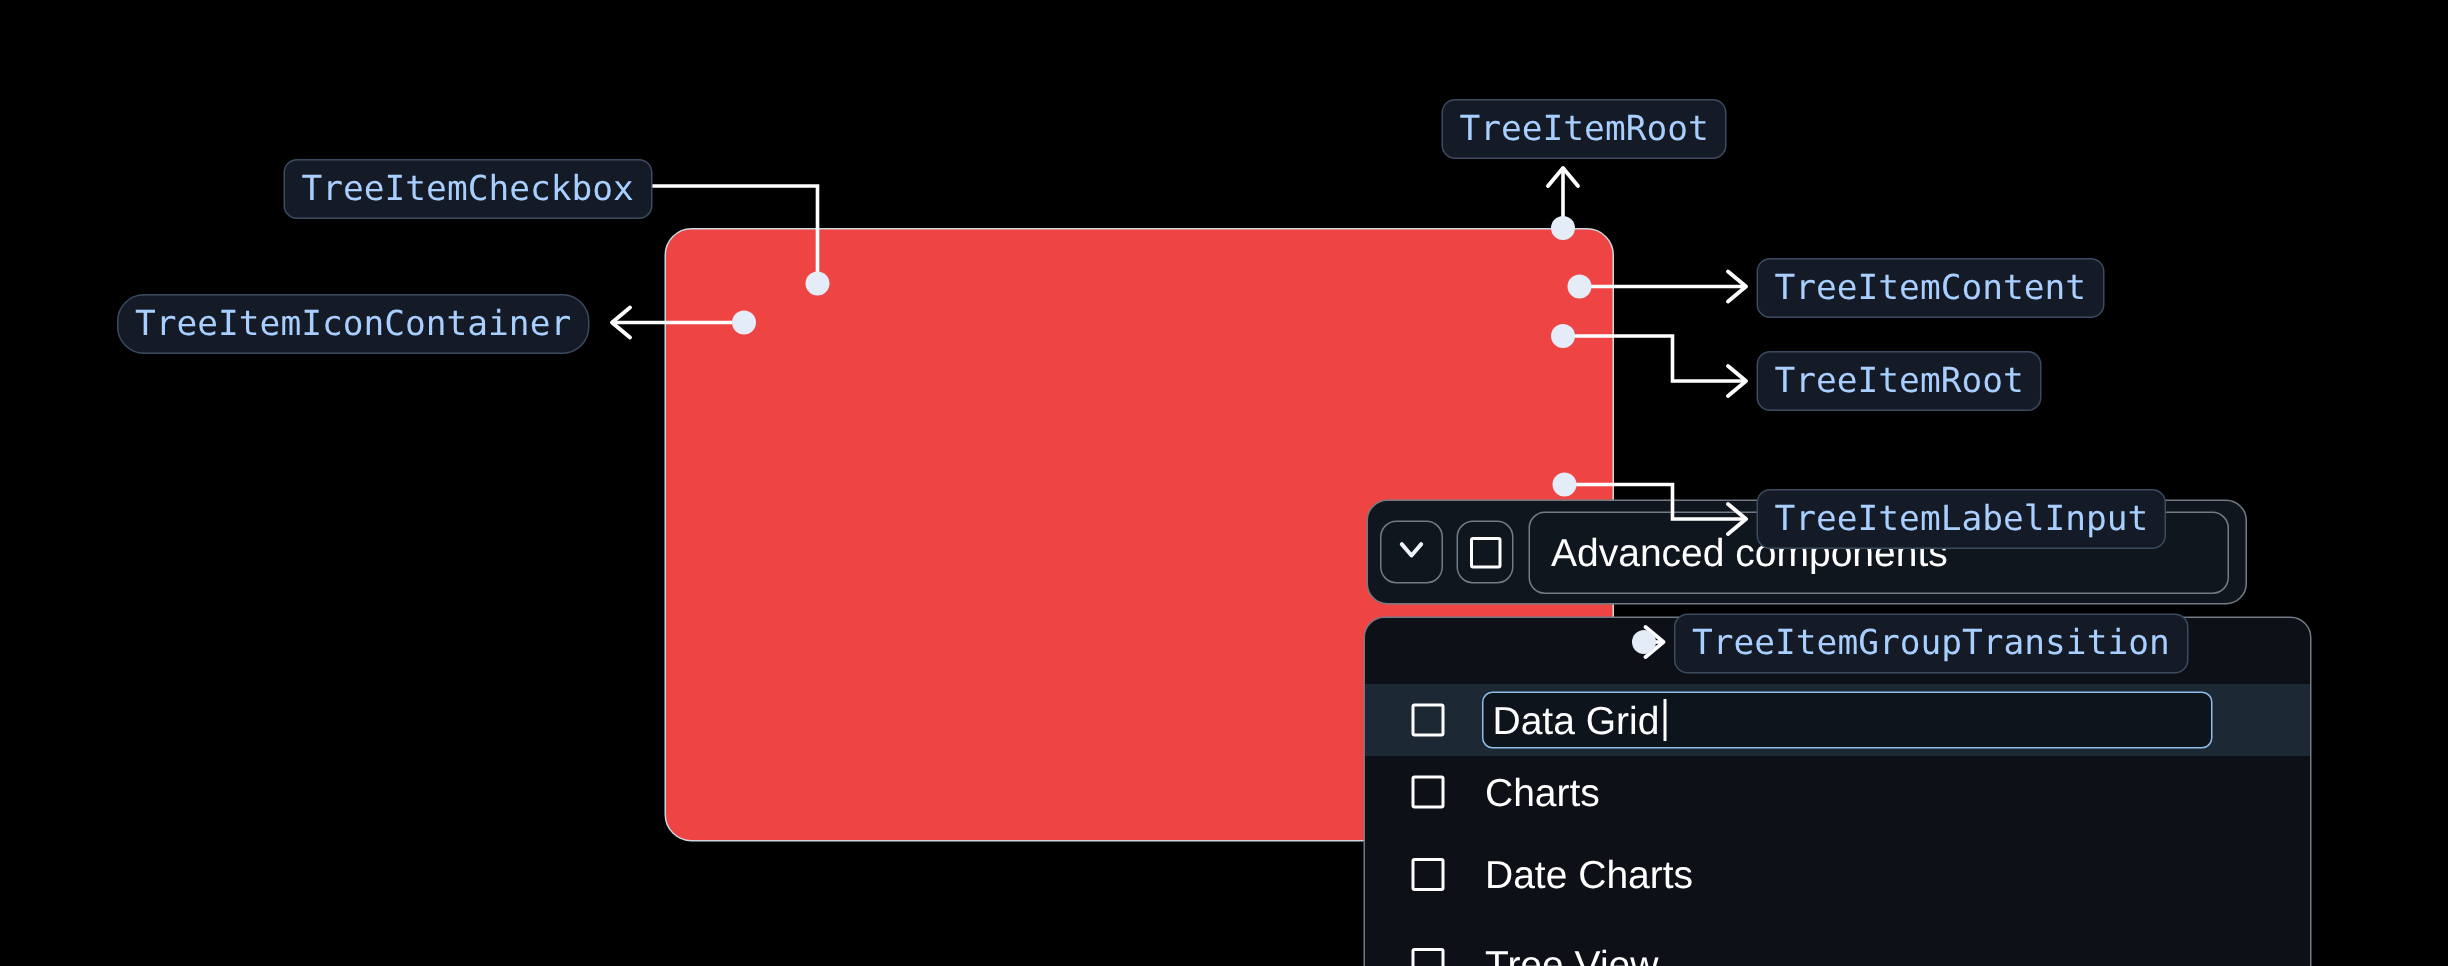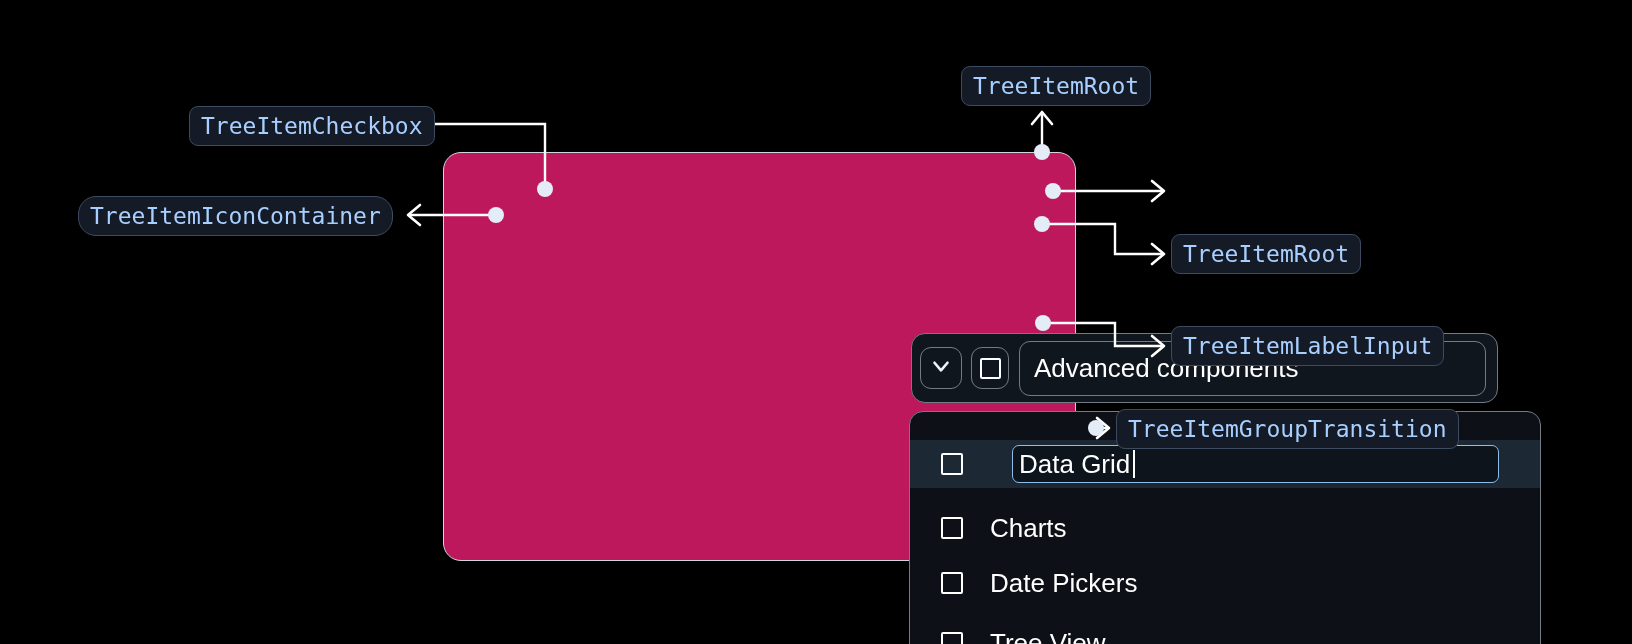--- a/index.html
+++ b/index.html
@@ -51,21 +51,21 @@
   }
 
   
   .root-box {
     position: absolute;
     left: 443px;
     top: 152px;
     width: 633px;
     height: 409px;
     box-sizing: border-box;
-    background: #be185d;
+    background: #ef4444;
     border: 1.6px solid #cfd6de;
     border-radius: 18px;
   }
   .content-box {
     position: absolute;
     left: 467px;
     top: 180px;
     width: 587px;
     height: 70px;
     box-sizing: border-box;
@@ -206,36 +206,36 @@
         <span class="chk-square"></span>
       </div>
 
       <div class="label-box">
         <span>Advanced components</span>
       </div>
     </div>
 
     <div class="group-box">
 
-      <div class="tree-row selected" style="top:28px;gap:24px;">
+      <div class="tree-row selected" style="top:44px;">
         <span class="row-chk"></span>
         <span class="row-input">
           <span>Data Grid</span>
             <span class="caret"></span>
         </span>
       </div>
 
       <div class="tree-row" style="top:92px;">
         <span class="row-chk"></span>
         <span class="row-label">Charts</span>
       </div>
 
       <div class="tree-row" style="top:147px;">
         <span class="row-chk"></span>
-        <span class="row-label">Date Pickers</span>
+        <span class="row-label">Date Charts</span>
       </div>
 
       <div class="tree-row" style="top:207px;">
         <span class="row-chk"></span>
         <span class="row-label">Tree View</span>
       </div>
 
     </div>
   </div>
 
@@ -283,20 +283,23 @@
   </div>
 
   <div class="badge" style="left:78px; top:196px;border-radius:18px;">
     <span>TreeItemIconContainer</span>
   </div>
 
   <div class="badge" style="left:944px; top:66px;margin-left:17px;">
     <span>TreeItemRoot</span>
   </div>
 
+  <div class="badge" style="left:1171px; top:172px;">
+    <span>TreeItemContent</span>
+  </div>
 
   <div class="badge" style="left:1171px; top:234px;">
     <span>TreeItemRoot</span>
   </div>
 
   <div class="badge" style="left:1116px; top:409px;">
     <span>TreeItemGroupTransition</span>
   </div>
 
   <div class="badge" style="left:1171px; top:326px;">

